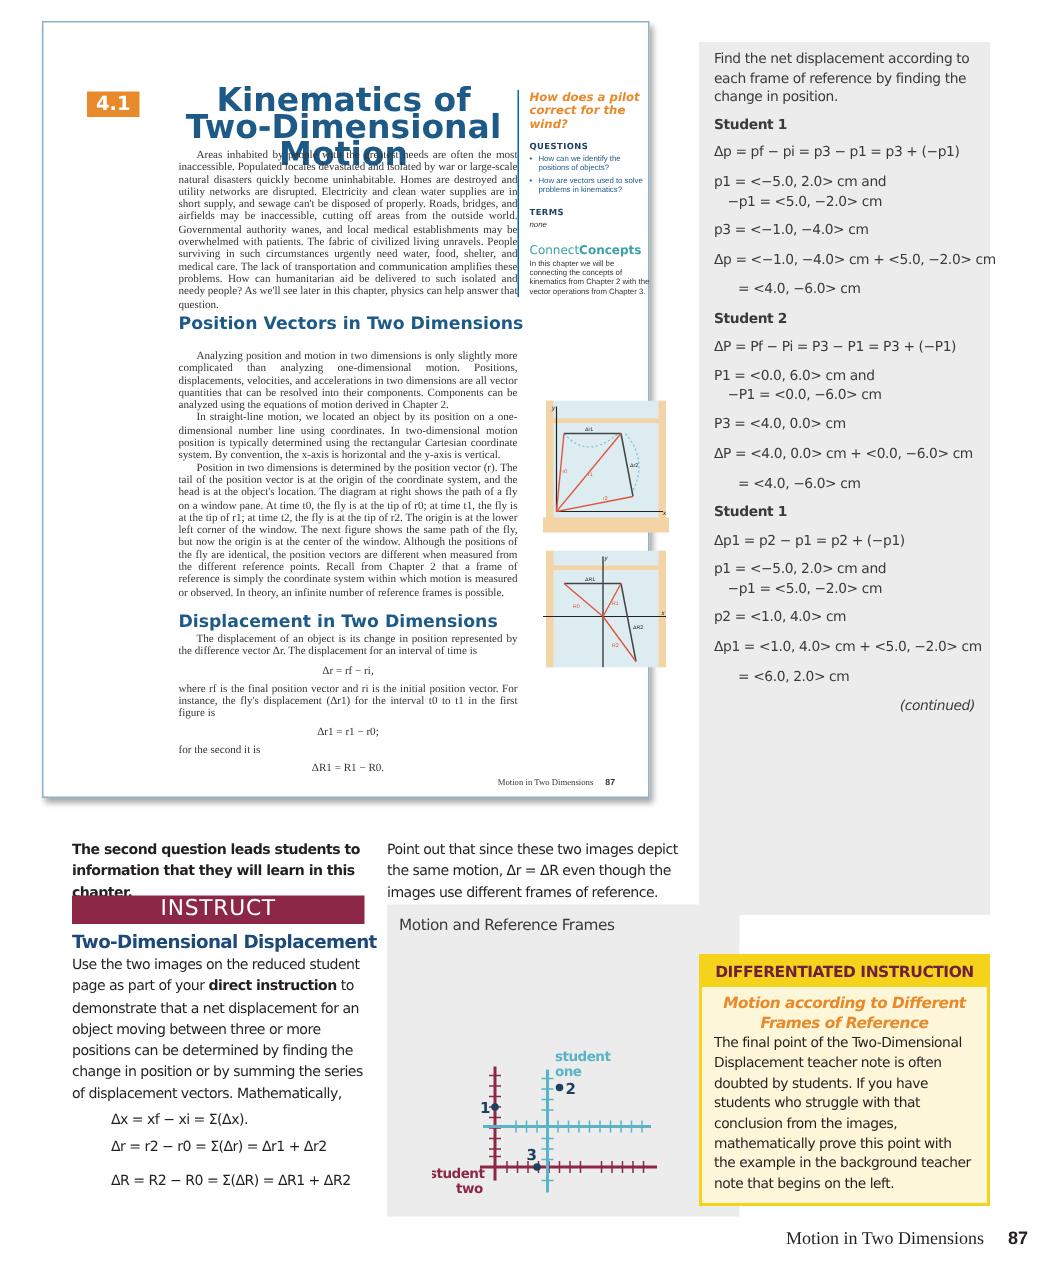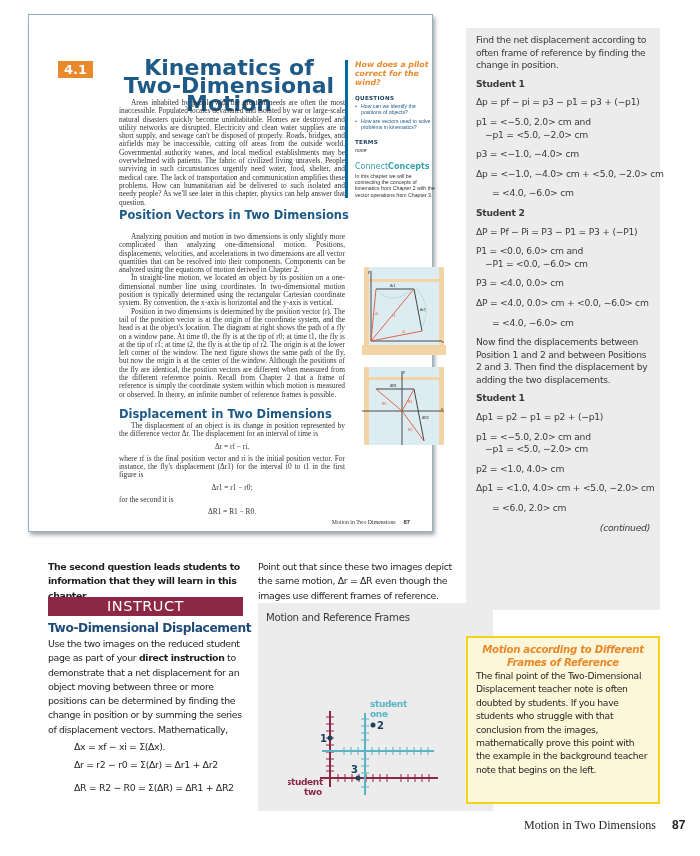--- a/index.html
+++ b/index.html
@@ -33,21 +33,21 @@
     position: absolute; left: 90px; color: #1d5a87; font-weight: bold;
     font-size: 11.5px; font-family: "DejaVu Sans", sans-serif;
   }
   .p-pos { position: absolute; left: 90px; top: 218px; width: 226px; }
   .p-disp { position: absolute; left: 90px; top: 422px; width: 226px; }
   .eq-c { text-align: center; text-indent: 0 !important; margin: 4px 0; }
   .no-indent { text-indent: 0 !important; }
 
   .sidebar-note {
     position: absolute; left: 316px; top: 45px; width: 90px;
-    border-left: 3px solid #0369a1; padding-left: 7px;
+    border-left: 1px solid #0369a1; padding-left: 7px;
   }
   .sn-q { color: #e8892b; font-weight: bold; font-style: italic; font-size: 7.8px; line-height: 9px; font-family: "DejaVu Sans", sans-serif; }
   .sn-h { color: #1d4060; font-weight: bold; font-size: 5.6px; margin-top: 8px; font-family: "DejaVu Sans", sans-serif; letter-spacing: 0.3px; }
   .sn-li { font-size: 5.2px; line-height: 6.4px; color: #1d5a87; margin-top: 2px; padding-left: 6px; position: relative; }
   .sn-li::before { content: "•"; position: absolute; left: 0; }
   .sn-none { font-size: 5.2px; font-style: italic; color: #333; margin-top: 2px; }
   .sn-cc { font-size: 8px; margin-top: 9px; color: #3aa2a8; font-family: "DejaVu Sans", sans-serif; }
   .sn-cc b { color: #3aa2a8; }
   .sn-cc-text { font-size: 5.2px; line-height: 6.4px; color: #333; margin-top: 2px; }
 
@@ -215,36 +215,35 @@
     <text x="60" y="52" font-size="3.5" fill="#222">ΔR2</text>
     <text x="20" y="38" font-size="3.5" fill="#e0533d">R0</text>
     <text x="46" y="36" font-size="3.5" fill="#e0533d">R1</text>
     <text x="46" y="64" font-size="3.5" fill="#e0533d">R2</text>
   </svg>
 
   <div class="sp-footer"><span>Motion in Two Dimensions</span><b>87</b></div>
 </div>
 
 <div class="right-box">
-  <div class="para">Find the net displacement according to often frame of reference by finding the change in position.</div>
+  <div class="para">Find the net displacement according to each frame of reference by finding the change in position.</div>
   <div class="st-h">Student 1</div>
   <div class="eq">Δp = pf − pi = p3 − p1 = p3 + (−p1)</div>
   <div class="eq">p1 = &lt;−5.0, 2.0&gt; cm and</div>
   <div class="eq ind2">−p1 = &lt;5.0, −2.0&gt; cm</div>
   <div class="eq">p3 = &lt;−1.0, −4.0&gt; cm</div>
   <div class="eq">Δp = &lt;−1.0, −4.0&gt; cm + &lt;5.0, −2.0&gt; cm</div>
   <div class="eq ind">= &lt;4.0, −6.0&gt; cm</div>
   <div class="st-h">Student 2</div>
   <div class="eq">ΔP = Pf − Pi = P3 − P1 = P3 + (−P1)</div>
   <div class="eq">P1 = &lt;0.0, 6.0&gt; cm and</div>
   <div class="eq ind2">−P1 = &lt;0.0, −6.0&gt; cm</div>
   <div class="eq">P3 = &lt;4.0, 0.0&gt; cm</div>
   <div class="eq">ΔP = &lt;4.0, 0.0&gt; cm + &lt;0.0, −6.0&gt; cm</div>
   <div class="eq ind">= &lt;4.0, −6.0&gt; cm</div>
-  <div class="para">Now find the displacements between Position 1 and 2 and between Positions 2 and 3. Then find the displacement by adding the two displacements.</div>
   <div class="st-h">Student 1</div>
   <div class="eq">Δp1 = p2 − p1 = p2 + (−p1)</div>
   <div class="eq">p1 = &lt;−5.0, 2.0&gt; cm and</div>
   <div class="eq ind2">−p1 = &lt;5.0, −2.0&gt; cm</div>
   <div class="eq">p2 = &lt;1.0, 4.0&gt; cm</div>
   <div class="eq">Δp1 = &lt;1.0, 4.0&gt; cm + &lt;5.0, −2.0&gt; cm</div>
   <div class="eq ind">= &lt;6.0, 2.0&gt; cm</div>
   <div class="continued">(continued)</div>
 </div>
 
@@ -321,17 +320,18 @@
     <text x="89" y="30" font-size="10" font-weight="bold" fill="#1d4060" font-family="DejaVu Sans, sans-serif">2</text>
     <text x="63" y="74" font-size="10" font-weight="bold" fill="#1d4060" font-family="DejaVu Sans, sans-serif">3</text>
     <text x="82" y="8" font-size="9" font-weight="bold" fill="#5ab4c5" font-family="DejaVu Sans, sans-serif">student</text>
     <text x="82" y="18" font-size="9" font-weight="bold" fill="#5ab4c5" font-family="DejaVu Sans, sans-serif">one</text>
     <text x="-2" y="86" font-size="9" font-weight="bold" fill="#8c2745" font-family="DejaVu Sans, sans-serif">student</text>
     <text x="16" y="96" font-size="9" font-weight="bold" fill="#8c2745" font-family="DejaVu Sans, sans-serif">two</text>
   </svg>
 </div>
 
 <div class="diff-box">
+  <div class="diff-head">DIFFERENTIATED INSTRUCTION</div>
   <div class="diff-sub">Motion according to Different Frames of Reference</div>
   <div class="diff-body"><span>The final point of the Two-Dimensional Displacement teacher note is often doubted by students. If you have students who struggle with that conclusion from the images, mathematically prove this point with the example in the background teacher note that begins on the left.</span></div>
 </div>
 
 <div class="page-footer"><span>Motion in Two Dimensions</span><b>87</b></div>
 
 </body></html>

